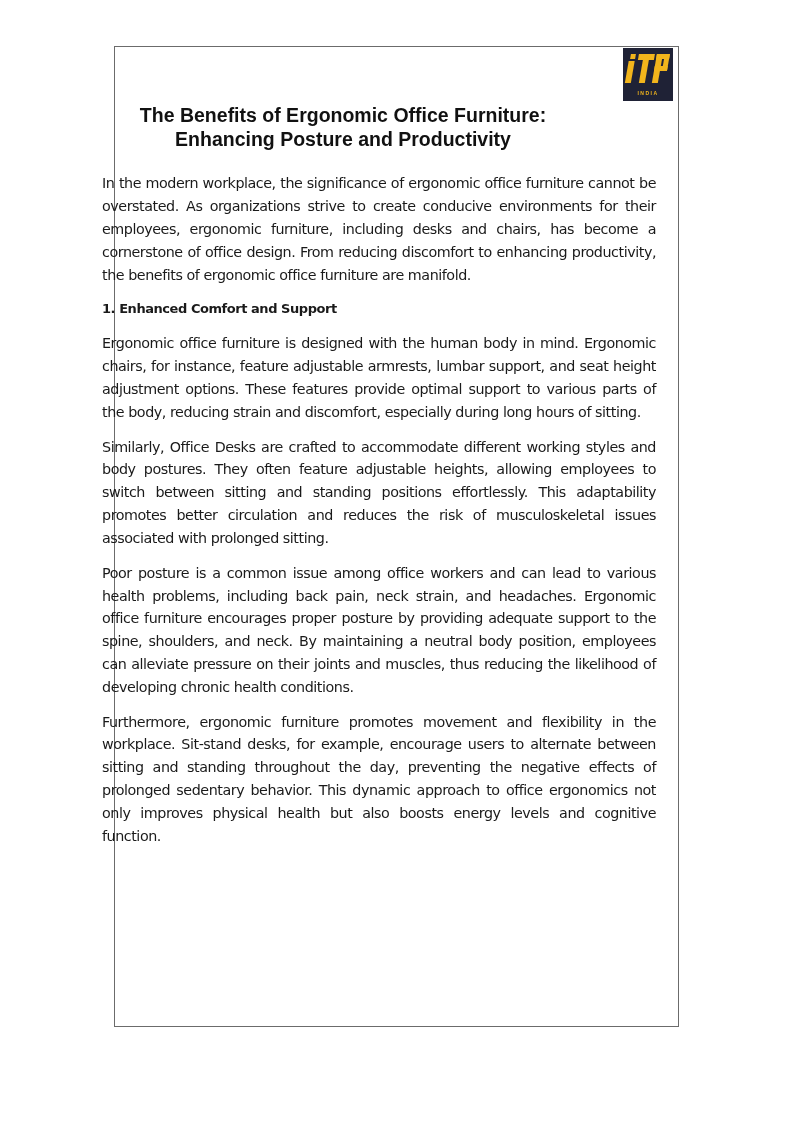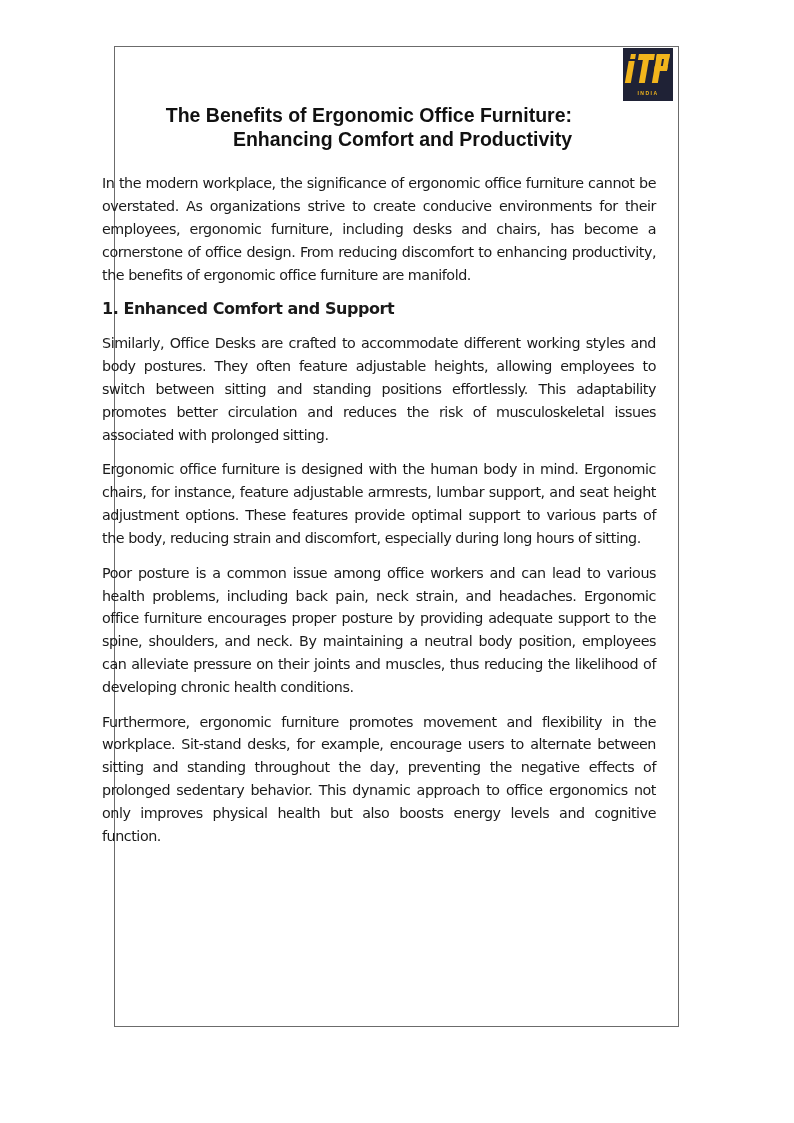--- a/index.html
+++ b/index.html
@@ -8,32 +8,32 @@
     position: absolute; left: 114px; top: 46px; width: 565px; height: 981px;
     border: 1px solid #6b6b6b; box-sizing: border-box;
   }
   .logo {
     position: absolute; left: 623px; top: 48px; width: 50px; height: 53px;
     background: #1f2236; box-sizing: border-box;
   }
   .logo svg { display: block; width: 50px; height: 53px; }
   .title {
     position: absolute; left: 114px; width: 458px; top: 103px;
-    text-align: right;
+    text-align: center;
     font-family: "Liberation Sans", sans-serif; font-weight: bold;
     font-size: 19.5px; line-height: 24px; color: #111;
   }
   .body {
     position: absolute; left: 102px; width: 554px; top: 172px;
     font-family: "DejaVu Sans", sans-serif;
     font-size: 14.3px; line-height: 22.9px; color: #1a1a1a;
     letter-spacing: -0.45px;
   }
   .body p { margin: 0 0 11.5px 0; text-align: justify; }
-  .body h2 { margin: 0 0 11.5px 0; font-size: 16px; font-weight: bold; line-height: 22.9px; }
+  .body h2 { margin: 0 0 11.5px 0; font-size: 13px; font-weight: bold; line-height: 22.9px; }
 </style>
 </head>
 <body>
 
 <div class="frame"></div>
 
 <div class="logo">
   <svg viewBox="0 0 50 53">
     <rect x="0" y="0" width="50" height="53" fill="#1f2236"></rect>
     <g fill="#f2b51c" transform="skewX(-10)">
@@ -48,25 +48,25 @@
       <rect x="35" y="6" width="13" height="5"></rect>
       <rect x="43" y="6" width="5" height="16"></rect>
       <rect x="35" y="18" width="13" height="5"></rect>
     </g>
     <text x="25" y="47" text-anchor="middle" fill="#f2b51c" font-family="Liberation Sans, sans-serif" font-size="5" font-weight="bold" letter-spacing="1.5">INDIA</text>
   </svg>
 </div>
 
 <div class="title">
   <div>The Benefits of Ergonomic Office Furniture:</div>
-  <div>Enhancing Comfort and Productivity</div>
+  <div>Enhancing Posture and Productivity</div>
 </div>
 
 <div class="body">
   <p>In the modern workplace, the significance of ergonomic office furniture cannot be overstated. As organizations strive to create conducive environments for their employees, ergonomic furniture, including desks and chairs, has become a cornerstone of office design. From reducing discomfort to enhancing productivity, the benefits of ergonomic office furniture are manifold.</p>
 
   <h2>1. Enhanced Comfort and Support</h2>
+  <p>Ergonomic office furniture is designed with the human body in mind. Ergonomic chairs, for instance, feature adjustable armrests, lumbar support, and seat height adjustment options. These features provide optimal support to various parts of the body, reducing strain and discomfort, especially during long hours of sitting.</p>
   <p>Similarly, Office Desks are crafted to accommodate different working styles and body postures. They often feature adjustable heights, allowing employees to switch between sitting and standing positions effortlessly. This adaptability promotes better circulation and reduces the risk of musculoskeletal issues associated with prolonged sitting.</p>
-  <p>Ergonomic office furniture is designed with the human body in mind. Ergonomic chairs, for instance, feature adjustable armrests, lumbar support, and seat height adjustment options. These features provide optimal support to various parts of the body, reducing strain and discomfort, especially during long hours of sitting.</p>
 
   <p>Poor posture is a common issue among office workers and can lead to various health problems, including back pain, neck strain, and headaches. Ergonomic office furniture encourages proper posture by providing adequate support to the spine, shoulders, and neck. By maintaining a neutral body position, employees can alleviate pressure on their joints and muscles, thus reducing the likelihood of developing chronic health conditions.</p>
   <p>Furthermore, ergonomic furniture promotes movement and flexibility in the workplace. Sit-stand desks, for example, encourage users to alternate between sitting and standing throughout the day, preventing the negative effects of prolonged sedentary behavior. This dynamic approach to office ergonomics not only improves physical health but also boosts energy levels and cognitive function.</p>
 </div>
 
 </body></html>

